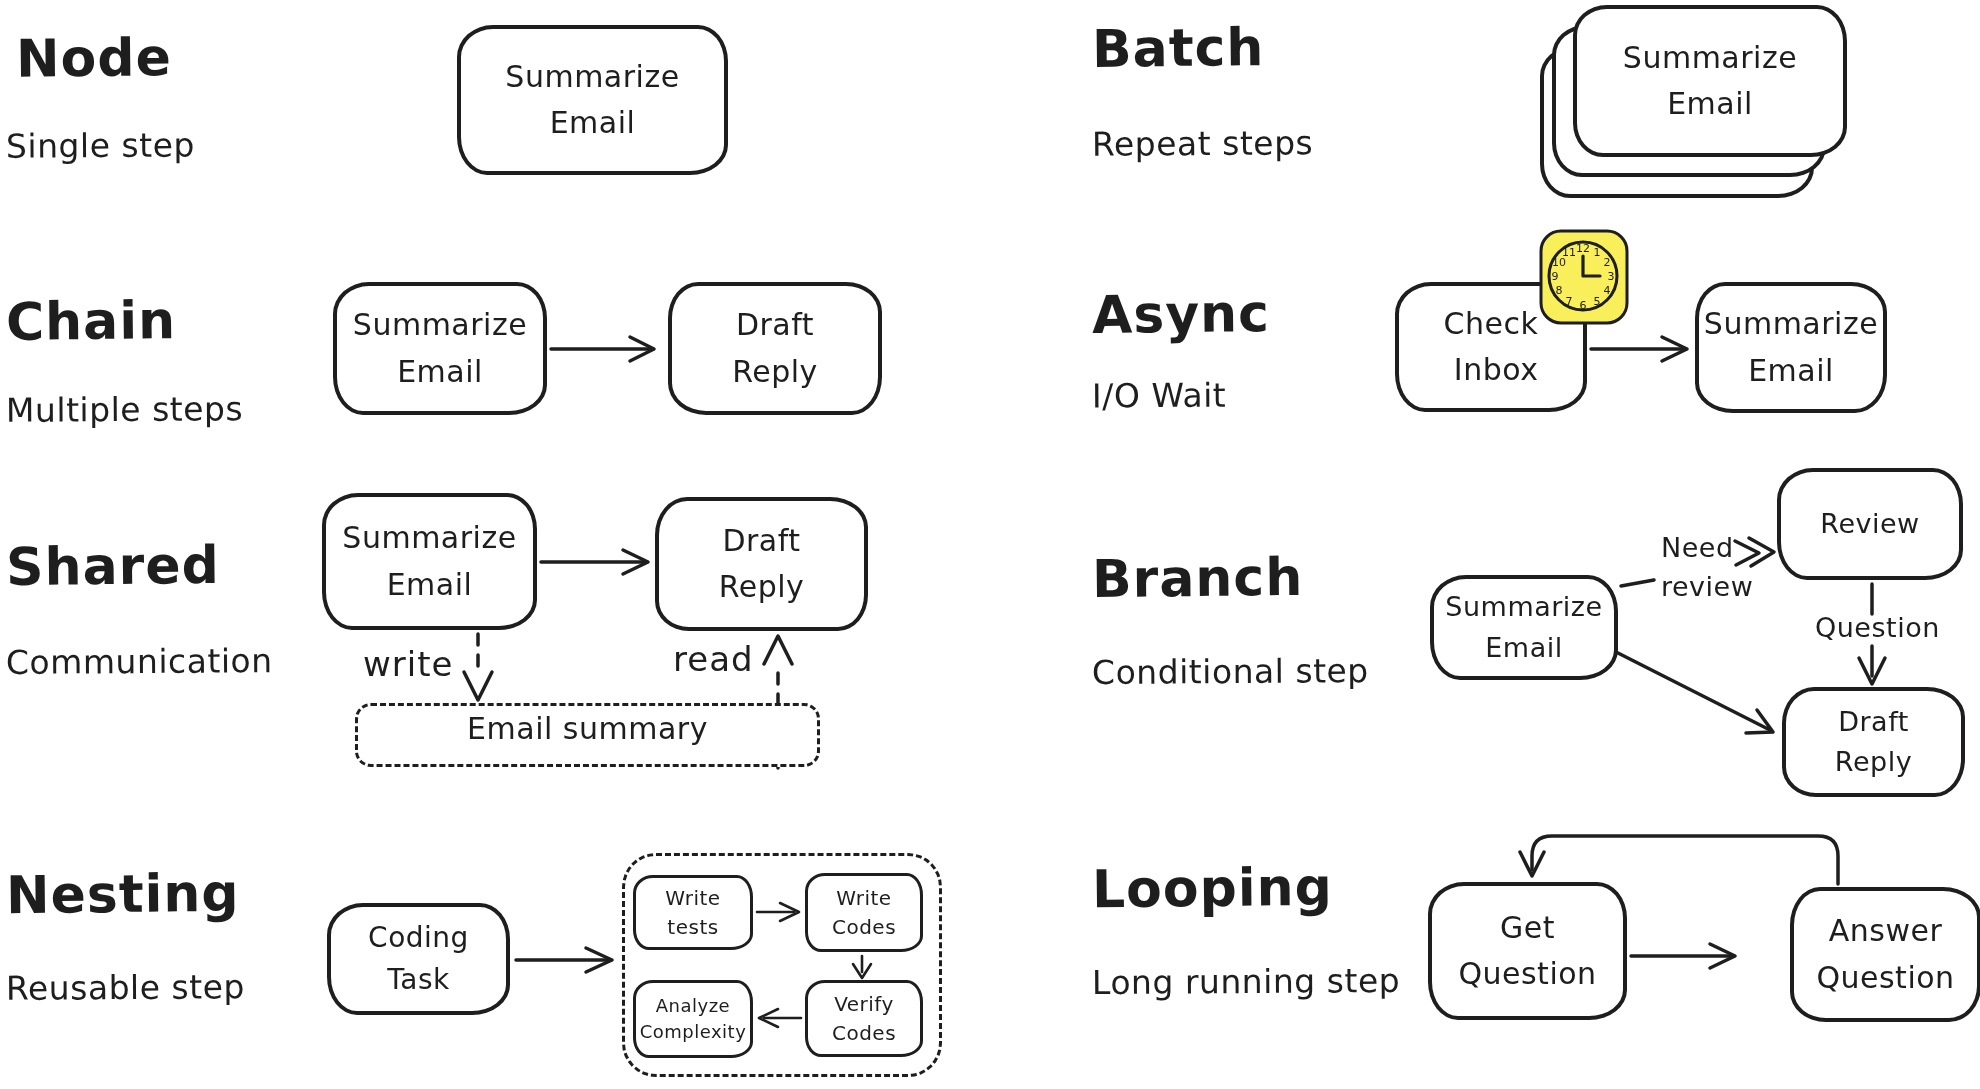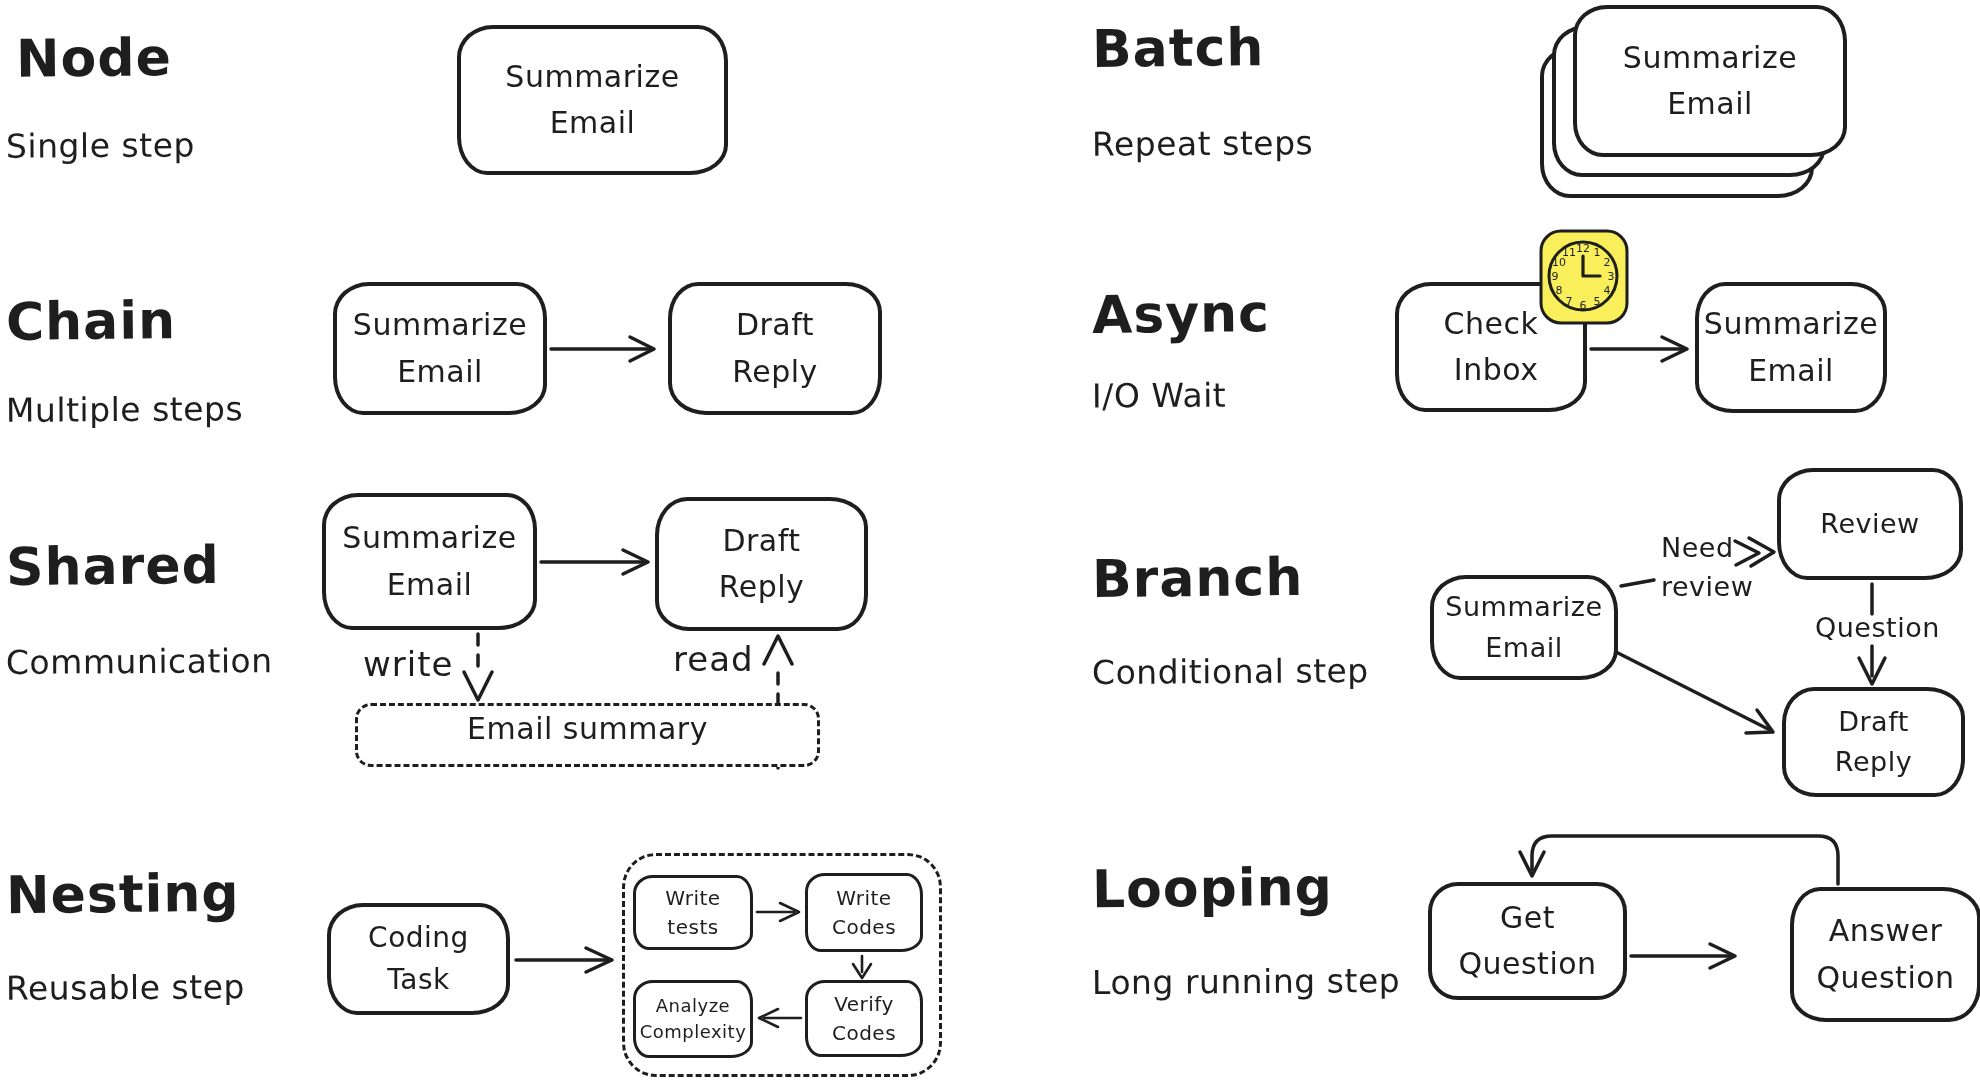--- a/index.html
+++ b/index.html
@@ -221,21 +221,21 @@
   <div class="box mid" style="left:1782px; top:687px; width:183px; height:110px; border-radius:32px 38px 30px 34px / 36px 30px 38px 30px;">
     <span class="box-label">Draft
 Reply</span>
   </div>
   <div class="cond-label" style="left:1661px; top:528px; line-height:1.45;">Need
 review</div>
   <div class="cond-label" style="left:1815px; top:612px;">Question</div>
 
   <div class="sec-title" style="left:1092px; top:858px;">Looping</div>
   <div class="sec-sub" style="left:1092px; top:962px;">Long running step</div>
-  <div class="box" style="left:1428px; top:882px; width:199px; height:118px;border-radius:30px;">
+  <div class="box" style="left:1428px; top:882px; width:199px; height:138px;">
     <span class="box-label">Get
 Question</span>
   </div>
   <div class="box" style="left:1742px; top:887px; width:191px; height:135px; border-radius:30px 38px 32px 36px / 38px 30px 36px 30px;margin-left:48px;">
     <span class="box-label">Answer
 Question</span>
   </div>
 
 </div>
 

